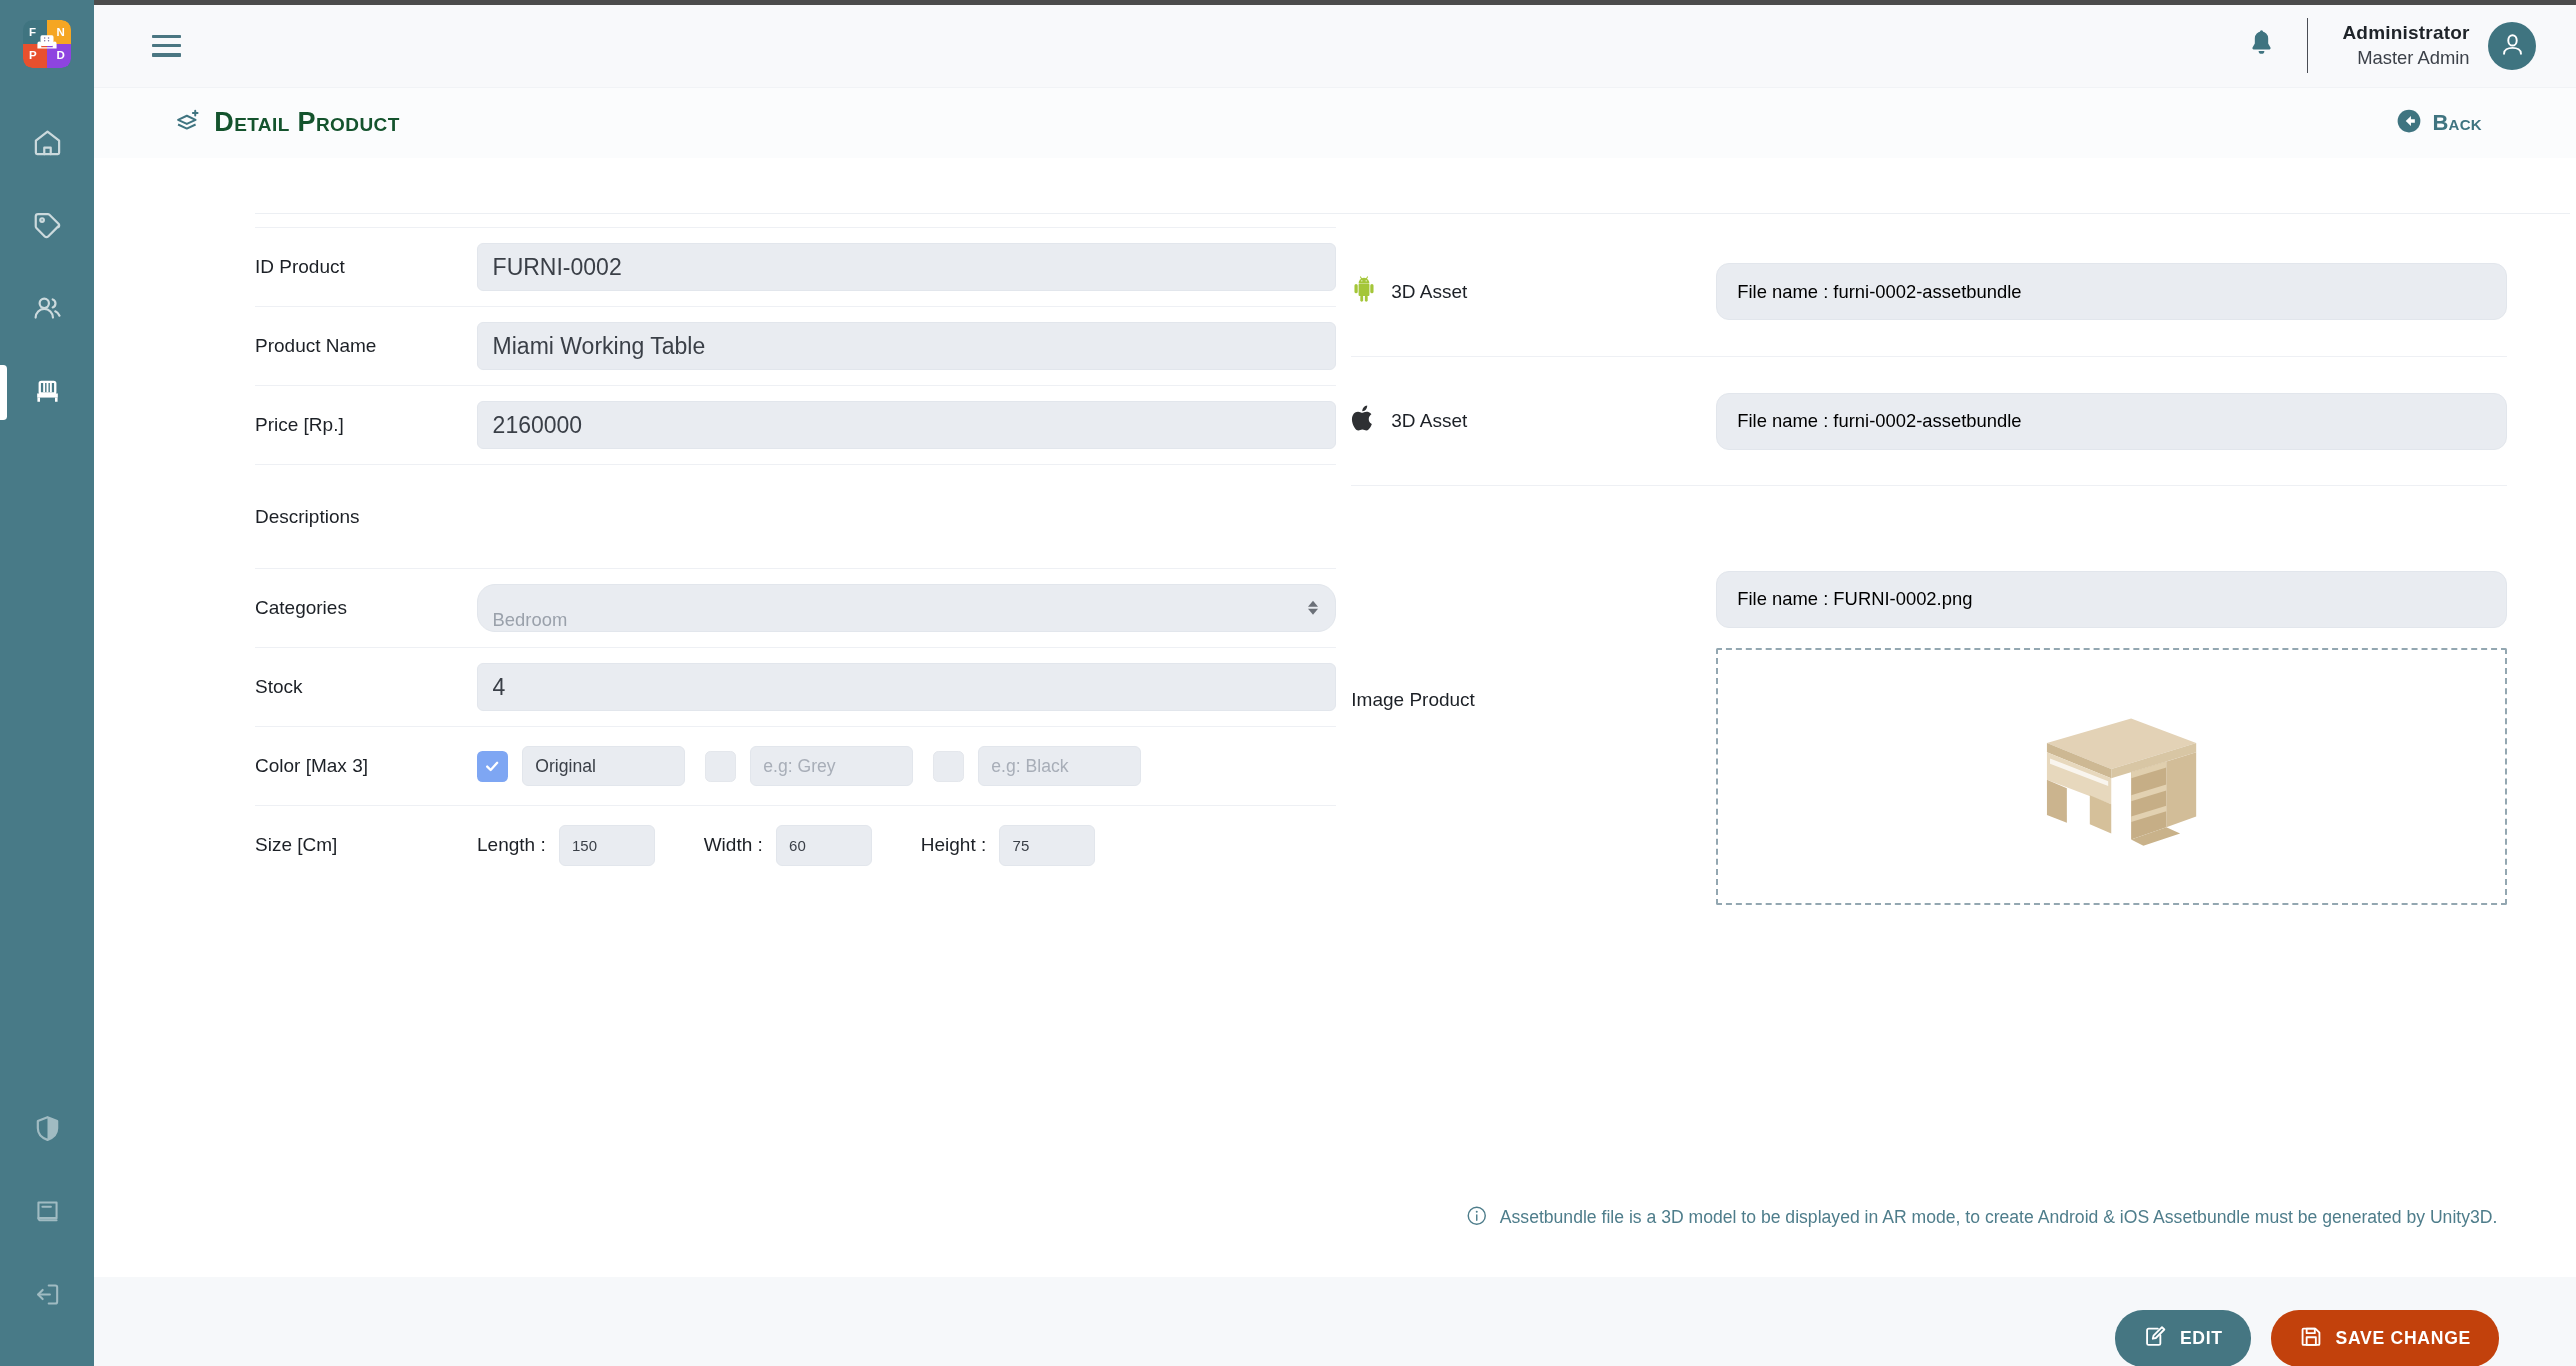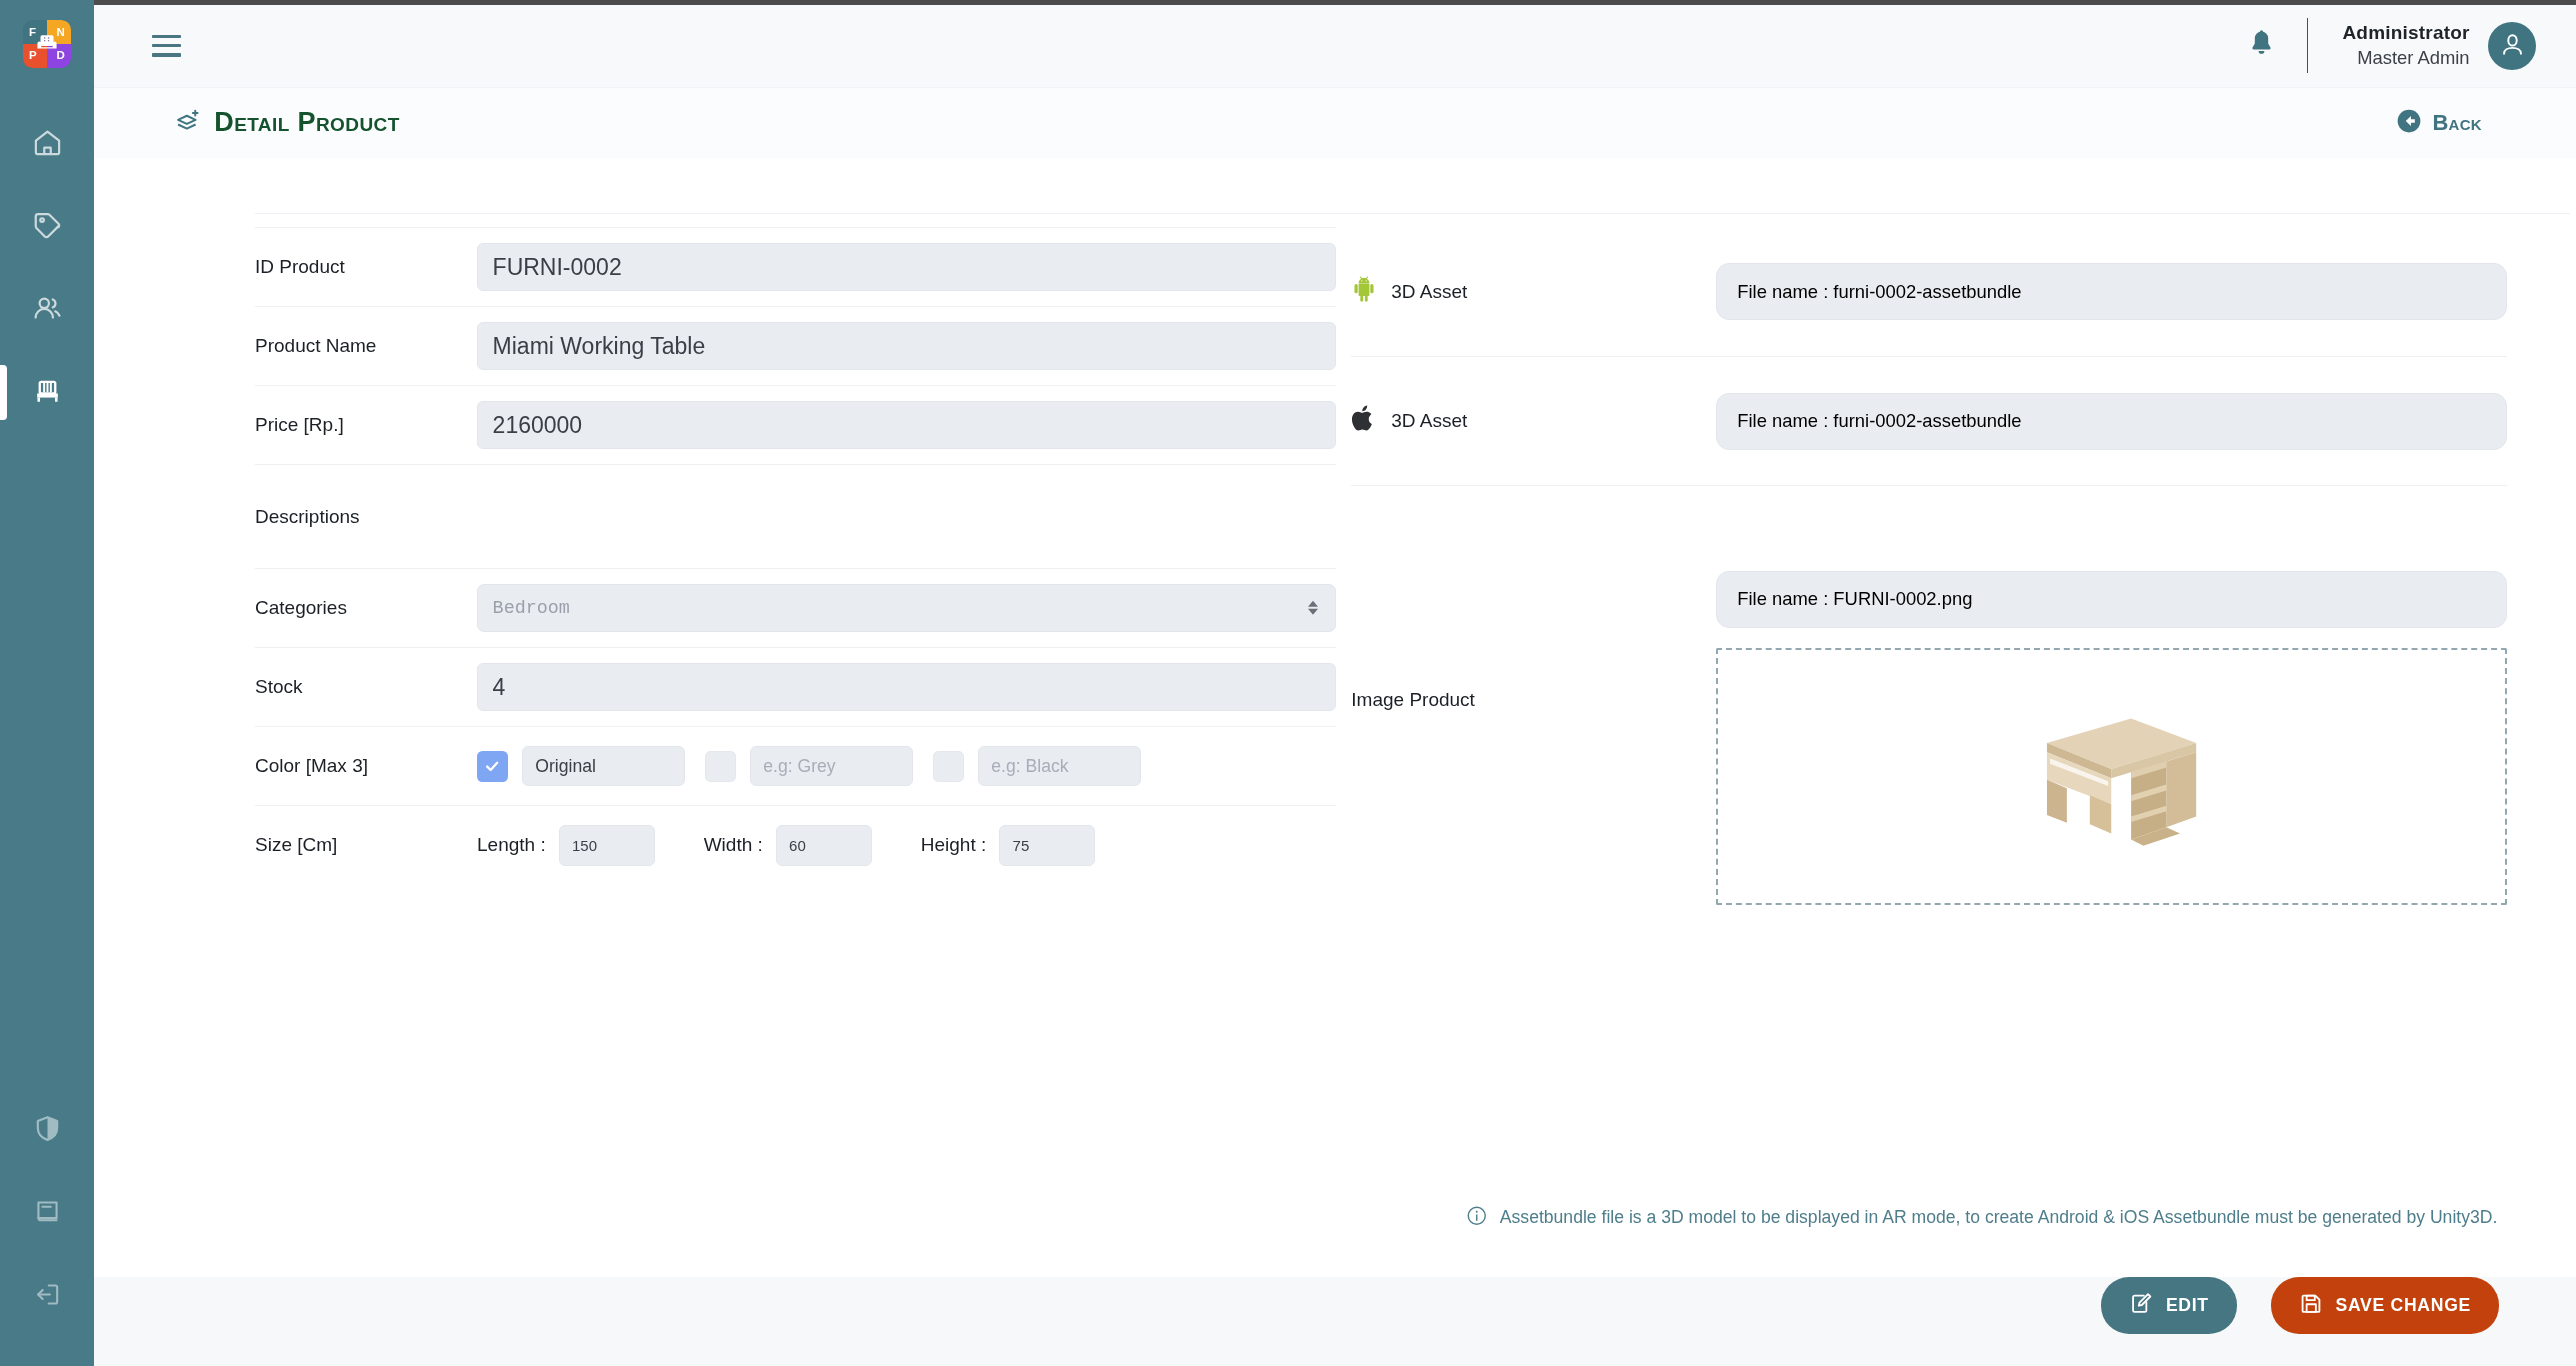--- a/index.html
+++ b/index.html
@@ -134,23 +134,23 @@
     width: 100%; min-height: 83px; padding: 10.7px 14.6px 15.3px;
     font-size: 18.4px; color: #3a3f47; line-height: 1.42; position: relative;
   }
   .ta::after {
     content: ""; position: absolute; right: 4.6px; bottom: 3.8px;
     width: 10.7px; height: 10.7px;
     background:
       linear-gradient(135deg, transparent 45%, #a9b0ba 45%, #a9b0ba 55%, transparent 55%);
   }
   .sel {
-    background: #e9ecf1; border: 0.8px solid #e2e6ec; border-radius: 7px;
-    height: 48px; width: 100%; display: flex; align-items: center;
-    padding: 0 14.6px; font-size: 18.4px; color: #9aa1ab; position: relative; font-family: Liberation Mono, monospace;
+    background: #e9ecf1; border: 0.8px solid #e2e6ec; border-radius: 18px;
+    height: 48px; width: 100%; display: flex; align-items: flex-end;
+    padding: 0 14.6px; font-size: 18.4px; color: #9aa1ab; position: relative;
   }
   .sel .arrows {
     position: absolute; right: 17px; top: 50%; transform: translateY(-50%);
     display: flex; flex-direction: column; gap: 2.3px;
   }
   .tri-up { width:0;height:0;border-left:5.4px solid transparent;border-right:5.4px solid transparent;border-bottom:6.1px solid #6b7078;}
   .tri-dn { width:0;height:0;border-left:5.4px solid transparent;border-right:5.4px solid transparent;border-top:6.1px solid #6b7078;}
 
   
   .color-row { display: flex; align-items: center; gap: 0; width: 100%; }
@@ -205,22 +205,22 @@
     position: absolute; left: 1372px; top: 1043px; width: 1096px;
     display: flex; gap: 12.3px; align-items: flex-start;
     color: #4e7d8b; font-size: 17.6px; line-height: 1.85;
   }
   .note .ico { flex: none; margin-top: 3.8px; }
 
   
   .footer {
     position: absolute; left: 94px; top: 1277px; width: 2482px; height: 90px;
     background: #f6f8fa;
-    display: flex; align-items: flex-start; justify-content: flex-end;
-    padding-right: 77px; gap: 34px;
+    display: flex; align-items: flex-end; justify-content: flex-end;
+    padding-right: 77px; gap: 20px;
   }
   .btn {
     height: 57px; border-radius: 28px; display: flex; align-items: center;
     gap: 12.3px; padding: 0 28px; cursor: pointer;
     font-size: 17.6px; font-weight: 700; color: #ffffff; letter-spacing: 0.7px;
   }
   .btn.primary { background: #457682; }
   .btn.muted { background: #c2410c; }
 </style>
 </head>

